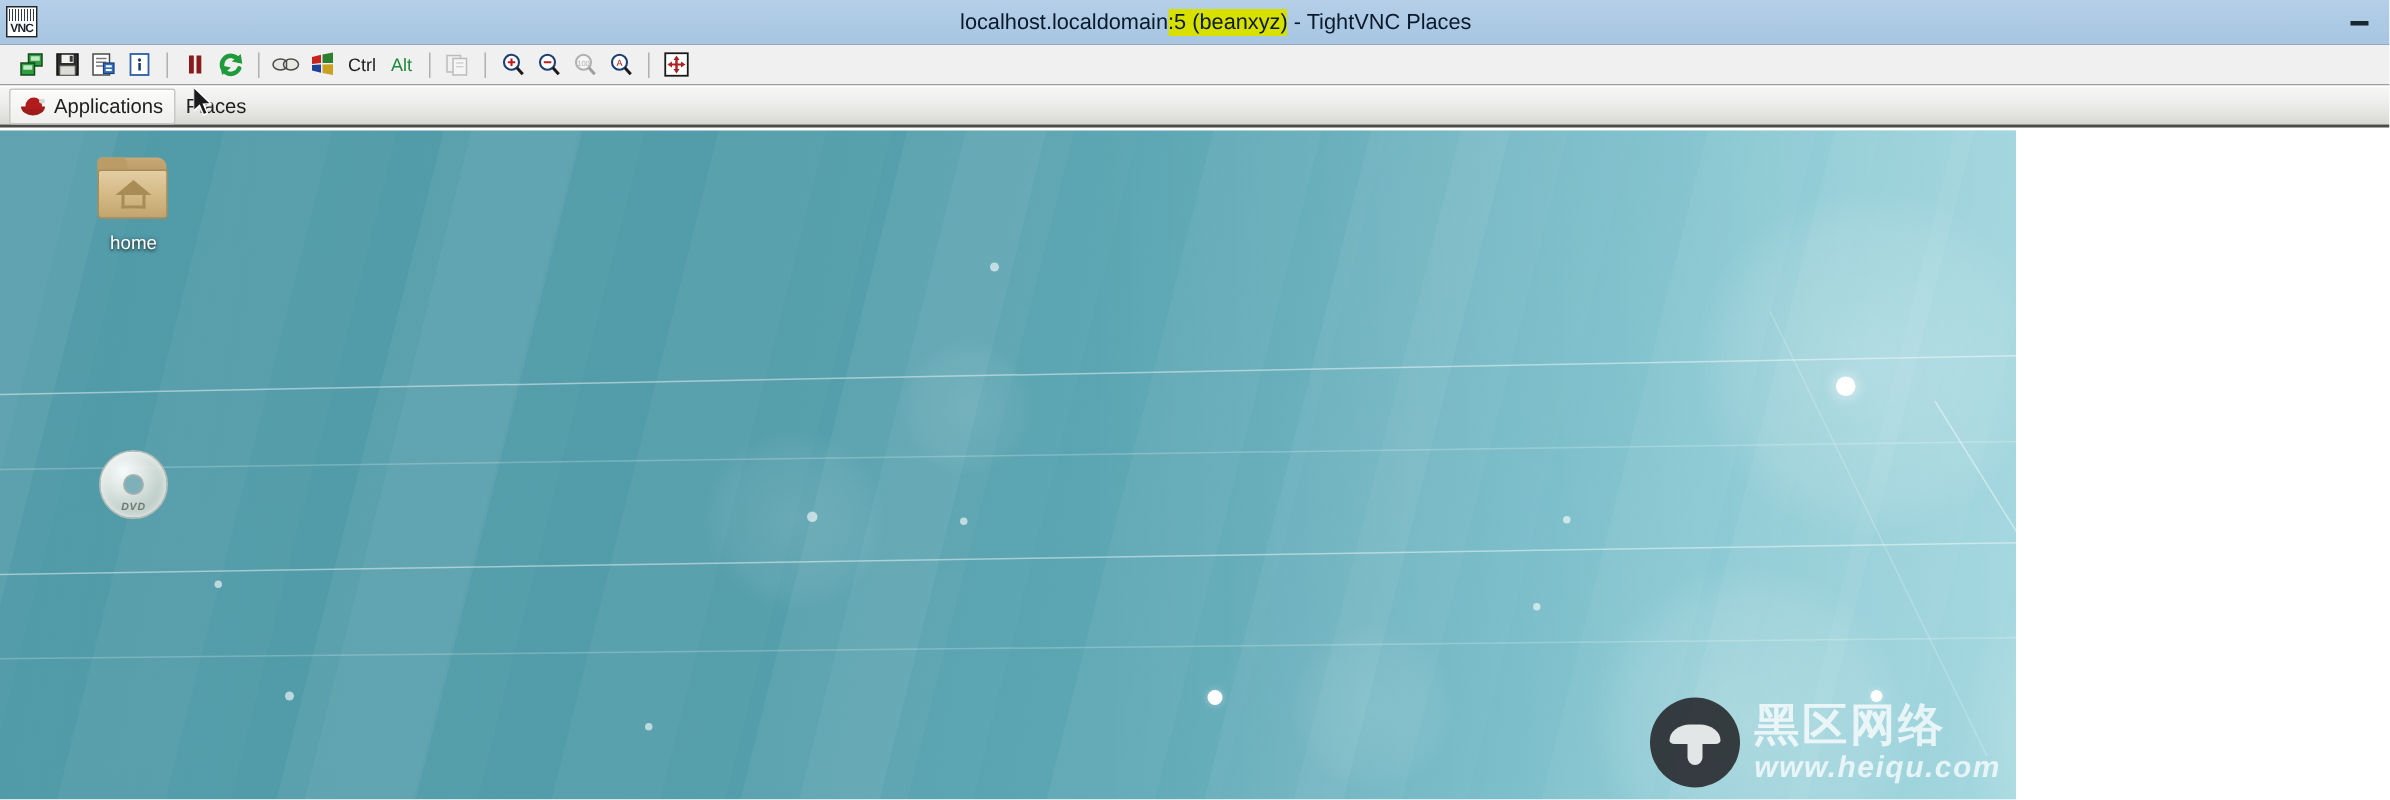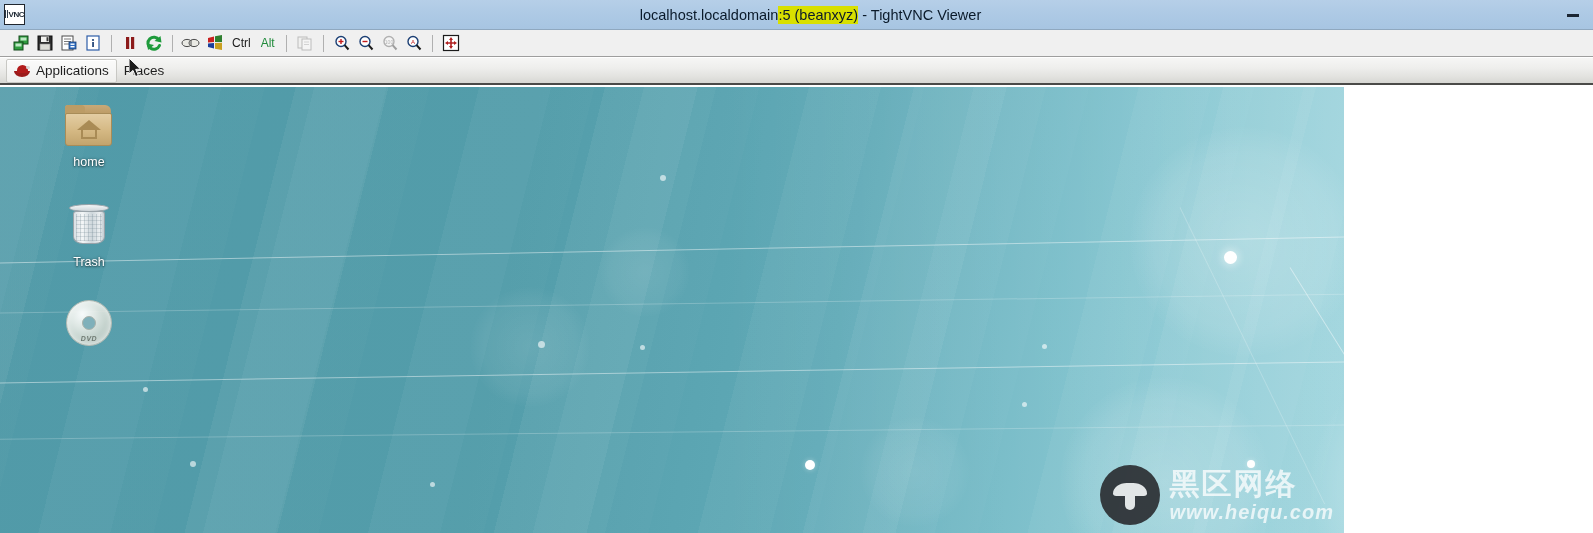--- a/index.html
+++ b/index.html
@@ -31,21 +31,21 @@
     align-items: center;
   }
 
   .vnc-logo {
     position: absolute;
     left: 4px; top: 4px;
     width: 21px; height: 21px;
     background: #ffffff;
     border: 1px solid #20262e;
     display: flex;
-    flex-direction: row;
+    flex-direction: column;
     align-items: center;
     justify-content: center;
     overflow: hidden;
   }
   .vnc-logo .vl-top {
     width: 17px; height: 8px;
     background: repeating-linear-gradient(90deg, #2b3a4a 0 1px, #ffffff 1px 2px);
     margin-bottom: 1px;
   }
   .vnc-logo .vl-text {
@@ -425,21 +425,21 @@
 </head>
 <body>
 
 <div id="app">
 
   <div class="titlebar">
     <div class="vnc-logo">
       <div class="vl-top"></div>
       <div class="vl-text">VNC</div>
     </div>
-    <div class="title-text"><span>localhost.localdomain</span><span class="title-hl">:5 (beanxyz)</span><span> - TightVNC Viewer</span></div>
+    <div class="title-text"><span>localhost.localdomain</span><span class="title-hl">:5 (beanxyz)</span><span> - TightVNC Places</span></div>
     <div class="win-min"></div>
   </div>
 
   <div class="toolbar">
 
     <div class="tb-btn">
       <svg width="18" height="18" viewBox="0 0 18 18">
         <rect x="7" y="2" width="9" height="8" fill="#2f9e3f" stroke="#14491d" stroke-width="1"></rect>
         <rect x="8.5" y="3.5" width="6" height="3" fill="#bfe8c6"></rect>
         <rect x="2" y="8" width="9" height="8" fill="#2f9e3f" stroke="#14491d" stroke-width="1"></rect>
@@ -639,29 +639,20 @@
         <span class="fld-tab"></span>
         <span class="fld-front"></span>
         <span class="house">
             <span class="roof"></span>
             <span class="body"></span>
           </span>
       </span>
       <span class="dlabel">home</span>
     </div>
 
-    <div class="dicon" style="left:31px; top:116px;">
-      <span class="ico-trash">
-        <span class="lid"></span>
-        <span class="can">
-            <span class="mesh"></span>
-          </span>
-      </span>
-      <span class="dlabel">Trash</span>
-    </div>
 
     <div class="dicon" style="left:31px; top:211px;">
       <span class="ico-dvd">
         <span class="disc"></span>
         <span class="hole"></span>
         <span class="dvdtext">DVD</span>
       </span>
     </div>
 
     <div class="watermark">

